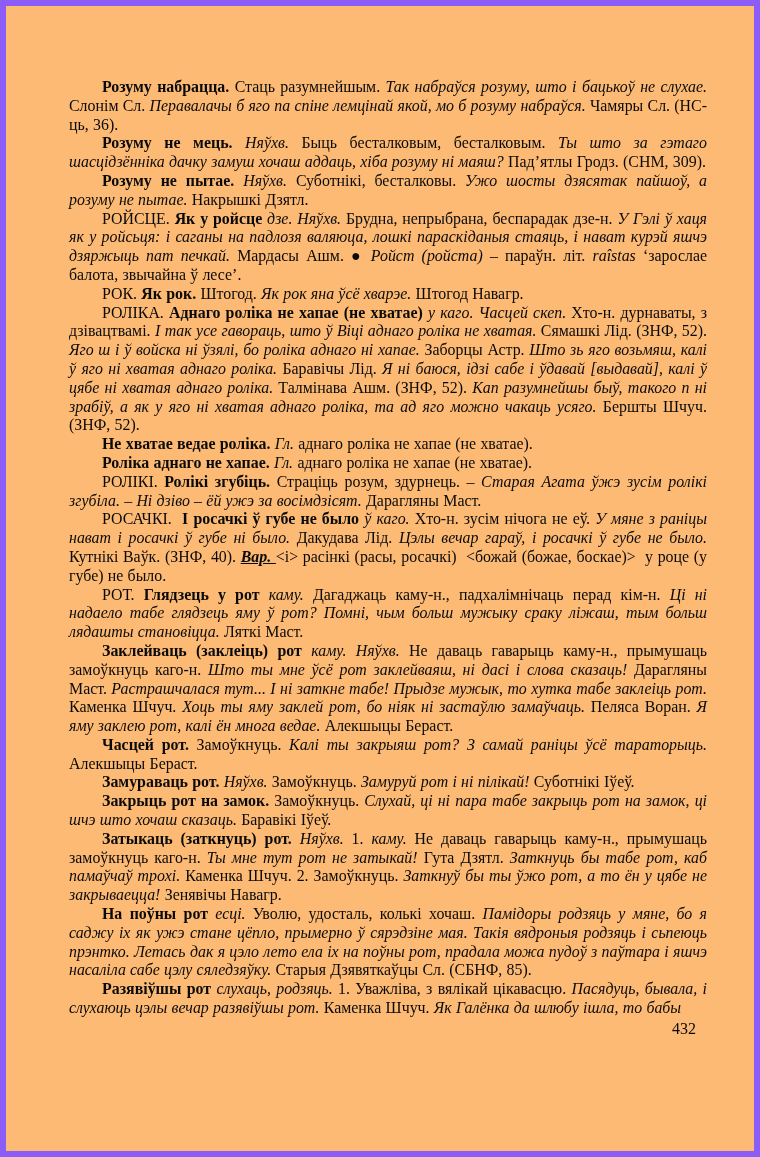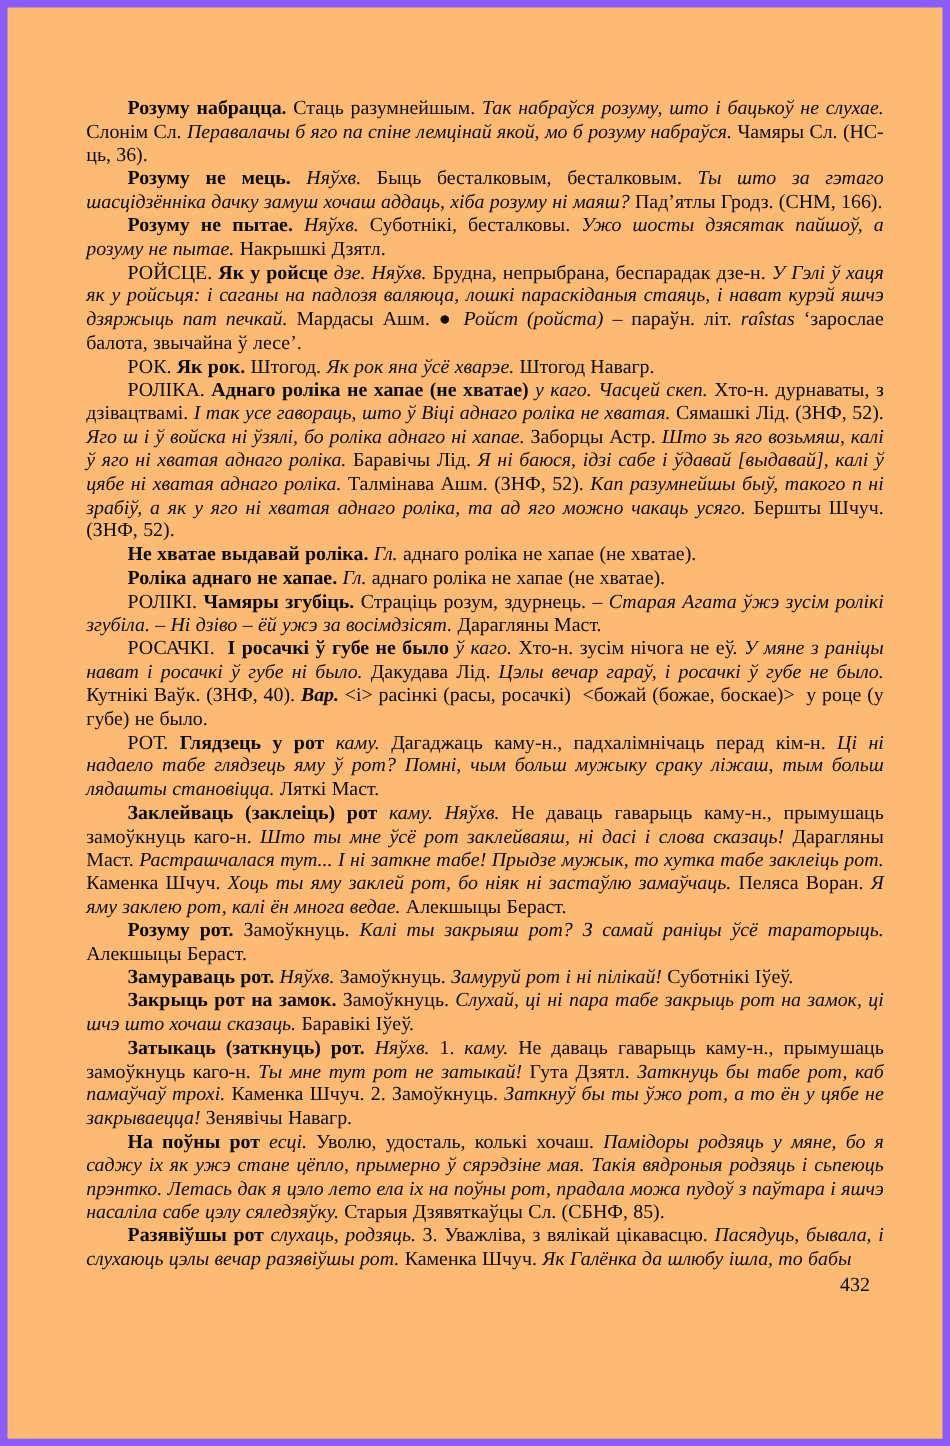--- a/index.html
+++ b/index.html
@@ -31,47 +31,47 @@
     font-size: 15.9px;
     line-height: 18.8px;
     text-align: justify;
     text-indent: 33px;
     word-spacing: 0.3px;
   }
   .para span { white-space: pre-wrap; }
   .r  { font-weight: normal; font-style: normal; }
   .b  { font-weight: bold;   font-style: normal; }
   .i  { font-weight: normal; font-style: italic; }
-  .bi { font-weight: bold;   font-style: italic; }
+  .bi { font-weight: bold;   font-style: italic; text-decoration: underline; }
   .page-number {
     margin-top: 1px;
     font-size: 16px;
     line-height: 19px;
     text-align: right;
     text-indent: 0;
   }
 </style>
 </head>
 <body>
 
 <div class="book-page">
   <div class="dict-text">
       <p class="para"><span class="b">Розуму набрацца. </span><span class="r">Стаць разумнейшым. </span><span class="i">Так набраўся розуму, што і бацькоў не слухае. </span><span class="r">Слонім Сл. </span><span class="i">Перавалачы б яго па спіне лемцінай якой, мо б розуму набраўся. </span><span class="r">Чамяры Сл. (НС-ць, 36).</span></p>
-      <p class="para"><span class="b">Розуму не мець. </span><span class="i">Няўхв. </span><span class="r">Быць бесталковым, бесталковым. </span><span class="i">Ты што за гэтаго шасцідзённіка дачку замуш хочаш аддаць, хіба розуму ні маяш? </span><span class="r">Пад’ятлы Гродз. (СНМ, 166).</span></p>
+      <p class="para"><span class="b">Розуму не мець. </span><span class="i">Няўхв. </span><span class="r">Быць бесталковым, бесталковым. </span><span class="i">Ты што за гэтаго шасцідзённіка дачку замуш хочаш аддаць, хіба розуму ні маяш? </span><span class="r">Пад’ятлы Гродз. (СНМ, 309).</span></p>
       <p class="para"><span class="b">Розуму не пытае. </span><span class="i">Няўхв. </span><span class="r">Суботнікі, бесталковы. </span><span class="i">Ужо шосты дзясятак пайшоў, а розуму не пытае. </span><span class="r">Накрышкі Дзятл.</span></p>
       <p class="para"><span class="r">РОЙСЦЕ. </span><span class="b">Як у ройсце </span><span class="i">дзе. Няўхв. </span><span class="r">Брудна, непрыбрана, беспарадак дзе-н. </span><span class="i">У Гэлі ў хаця як у ройсьця: і саганы на падлозя валяюца, лошкі параскіданыя стаяць, і нават курэй яшчэ дзяржыць пат печкай. </span><span class="r">Мардасы Ашм. ● </span><span class="i">Ройст (ройста) </span><span class="r">– параўн. літ. </span><span class="i">raîstas </span><span class="r">‘зарослае балота, звычайна ў лесе’.</span></p>
       <p class="para"><span class="r">РОК. </span><span class="b">Як рок. </span><span class="r">Штогод. </span><span class="i">Як рок яна ўсё хварэе. </span><span class="r">Штогод Навагр.</span></p>
       <p class="para"><span class="r">РОЛІКА. </span><span class="b">Аднаго роліка не хапае (не хватае) </span><span class="i">у каго. Часцей скеп. </span><span class="r">Хто-н. дурнаваты, з дзівацтвамі. </span><span class="i">І так усе гавораць, што ў Віці аднаго роліка не хватая. </span><span class="r">Сямашкі Лід. (ЗНФ, 52). </span><span class="i">Яго ш і ў войска ні ўзялі, бо роліка аднаго ні хапае. </span><span class="r">Заборцы Астр. </span><span class="i">Што зь яго возьмяш, калі ў яго ні хватая аднаго роліка. </span><span class="r">Баравічы Лід. </span><span class="i">Я ні баюся, ідзі сабе і ўдавай [выдавай], калі ў цябе ні хватая аднаго роліка. </span><span class="r">Талмінава Ашм. (ЗНФ, 52). </span><span class="i">Кап разумнейшы быў, такого п ні зрабіў, а як у яго ні хватая аднаго роліка, та ад яго можно чакаць усяго. </span><span class="r">Бершты Шчуч. (ЗНФ, 52).</span></p>
-      <p class="para"><span class="b">Не хватае выдавай роліка. </span><span class="i">Гл. </span><span class="r">аднаго роліка не хапае (не хватае).</span></p>
+      <p class="para"><span class="b">Не хватае ведае роліка. </span><span class="i">Гл. </span><span class="r">аднаго роліка не хапае (не хватае).</span></p>
       <p class="para"><span class="b">Роліка аднаго не хапае. </span><span class="i">Гл. </span><span class="r">аднаго роліка не хапае (не хватае).</span></p>
-      <p class="para"><span class="r">РОЛІКІ. </span><span class="b">Чамяры згубіць. </span><span class="r">Страціць розум, здурнець. – </span><span class="i">Старая Агата ўжэ зусім ролікі згубіла. – Ні дзіво – ёй ужэ за восімдзісят. </span><span class="r">Дарагляны Маст.</span></p>
+      <p class="para"><span class="r">РОЛІКІ. </span><span class="b">Ролікі згубіць. </span><span class="r">Страціць розум, здурнець. – </span><span class="i">Старая Агата ўжэ зусім ролікі згубіла. – Ні дзіво – ёй ужэ за восімдзісят. </span><span class="r">Дарагляны Маст.</span></p>
       <p class="para"><span class="r">РОСАЧКІ.  </span><span class="b">І росачкі ў губе не было </span><span class="i">ў каго. </span><span class="r">Хто-н. зусім нічога не еў. </span><span class="i">У мяне з раніцы нават і росачкі ў губе ні было. </span><span class="r">Дакудава Лід. </span><span class="i">Цэлы вечар гараў, і росачкі ў губе не было. </span><span class="r">Кутнікі Ваўк. (ЗНФ, 40). </span><span class="bi">Вар. </span><span class="r">&lt;і&gt; расінкі (расы, росачкі)  &lt;божай (божае, боскае)&gt;  у роце (у губе) не было.</span></p>
       <p class="para"><span class="r">РОТ. </span><span class="b">Глядзець у рот </span><span class="i">каму. </span><span class="r">Дагаджаць каму-н., падхалімнічаць перад кім-н. </span><span class="i">Ці ні надаело табе глядзець яму ў рот? Помні, чым больш мужыку сраку ліжаш, тым больш лядашты становіцца. </span><span class="r">Ляткі Маст.</span></p>
       <p class="para"><span class="b">Заклейваць (заклеіць) рот </span><span class="i">каму. Няўхв. </span><span class="r">Не даваць гаварыць каму-н., прымушаць замоўкнуць каго-н. </span><span class="i">Што ты мне ўсё рот заклейваяш, ні дасі і слова сказаць! </span><span class="r">Дарагляны Маст. </span><span class="i">Растрашчалася тут... І ні заткне табе! Прыдзе мужык, то хутка табе заклеіць рот. </span><span class="r">Каменка Шчуч. </span><span class="i">Хоць ты яму заклей рот, бо ніяк ні застаўлю замаўчаць. </span><span class="r">Пеляса Воран. </span><span class="i">Я яму заклею рот, калі ён многа ведае. </span><span class="r">Алекшыцы Бераст.</span></p>
-      <p class="para"><span class="b">Розуму рот. </span><span class="r">Замоўкнуць. </span><span class="i">Калі ты закрыяш рот? З самай раніцы ўсё тараторыць. </span><span class="r">Алекшыцы Бераст.</span></p>
+      <p class="para"><span class="b">Часцей рот. </span><span class="r">Замоўкнуць. </span><span class="i">Калі ты закрыяш рот? З самай раніцы ўсё тараторыць. </span><span class="r">Алекшыцы Бераст.</span></p>
       <p class="para"><span class="b">Замураваць рот. </span><span class="i">Няўхв. </span><span class="r">Замоўкнуць. </span><span class="i">Замуруй рот і ні пілікай! </span><span class="r">Суботнікі Іўеў.</span></p>
       <p class="para"><span class="b">Закрыць рот на замок. </span><span class="r">Замоўкнуць. </span><span class="i">Слухай, ці ні пара табе закрыць рот на замок, ці шчэ што хочаш сказаць. </span><span class="r">Баравікі Іўеў.</span></p>
       <p class="para"><span class="b">Затыкаць (заткнуць) рот. </span><span class="i">Няўхв. </span><span class="r">1. </span><span class="i">каму. </span><span class="r">Не даваць гаварыць каму-н., прымушаць замоўкнуць каго-н. </span><span class="i">Ты мне тут рот не затыкай! </span><span class="r">Гута Дзятл. </span><span class="i">Заткнуць бы табе рот, каб памаўчаў трохі. </span><span class="r">Каменка Шчуч. 2. Замоўкнуць. </span><span class="i">Заткнуў бы ты ўжо рот, а то ён у цябе не закрываецца! </span><span class="r">Зенявічы Навагр.</span></p>
       <p class="para"><span class="b">На поўны рот </span><span class="i">есці. </span><span class="r">Уволю, удосталь, колькі хочаш. </span><span class="i">Памідоры родзяць у мяне, бо я саджу іх як ужэ стане цёпло, прымерно ў сярэдзіне мая. Такія вядроныя родзяць і сьпеюць прэнтко. Летась дак я цэло лето ела іх на поўны рот, прадала можа пудоў з паўтара і яшчэ насаліла сабе цэлу сяледзяўку. </span><span class="r">Старыя Дзявяткаўцы Сл. (СБНФ, 85).</span></p>
-      <p class="para"><span class="b">Разявіўшы рот </span><span class="i">слухаць, родзяць. </span><span class="r">3. Уважліва, з вялікай цікавасцю. </span><span class="i">Пасядуць, бывала, і слухаюць цэлы вечар разявіўшы рот. </span><span class="r">Каменка Шчуч. </span><span class="i">Як Галёнка да шлюбу ішла, то бабы</span></p>
+      <p class="para"><span class="b">Разявіўшы рот </span><span class="i">слухаць, родзяць. </span><span class="r">1. Уважліва, з вялікай цікавасцю. </span><span class="i">Пасядуць, бывала, і слухаюць цэлы вечар разявіўшы рот. </span><span class="r">Каменка Шчуч. </span><span class="i">Як Галёнка да шлюбу ішла, то бабы</span></p>
     </div>
   <div class="para page-number">432</div>
 </div>
 
 </body></html>

